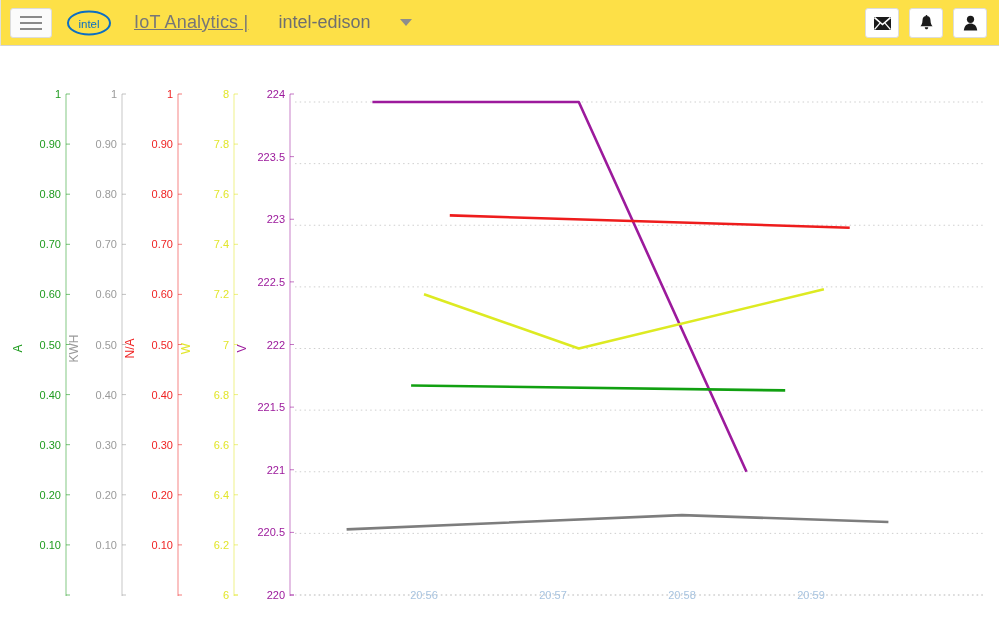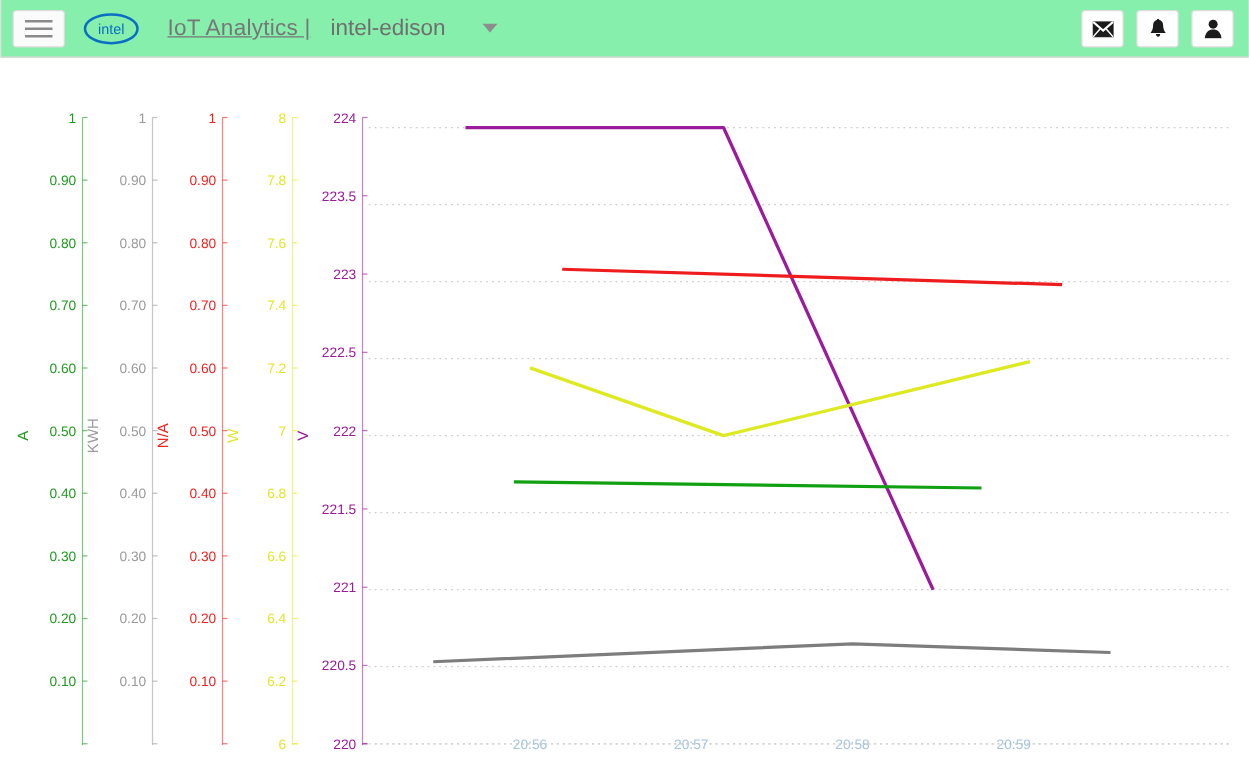--- a/index.html
+++ b/index.html
@@ -8,21 +8,21 @@
     width: 999px; height: 625px;
     background: #ffffff;
     font-family: "Liberation Sans", sans-serif;
     overflow: hidden;
   }
 
   
   .header {
     position: absolute; top: 0; left: 0;
     width: 999px; height: 46px;
-    background: #86efac;
+    background: #fde047;
     border-bottom: 1px solid #d4d4d4;
     display: flex; align-items: center;
   }
   .hdr-left { display: flex; align-items: center; height: 100%; }
   .hdr-divider {
     width: 1px; height: 46px; background: #e0e0e0;
     margin-right: 0px;
   }
   .menu-btn {
     width: 42px; height: 30px;
@@ -40,21 +40,21 @@
     width: 46px; height: 30px;
     display: flex; align-items: center; justify-content: center;
   }
   .app-title {
     margin-left: 22px;
     font-size: 18px; color: #777777; letter-spacing: .2px;
     white-space: nowrap;
     text-decoration: underline;
   }
   .device-select {
-    margin-left: 16px;
+    margin-left: 30px;
     display: flex; align-items: center; gap: 30px;
     cursor: pointer;
   }
   .device-name { font-size: 18px; color: #6f6f6f; white-space: nowrap; }
   .caret {
     width: 0; height: 0;
     border-left: 6px solid transparent;
     border-right: 6px solid transparent;
     border-top: 7px solid #8d8d8d;
   }

